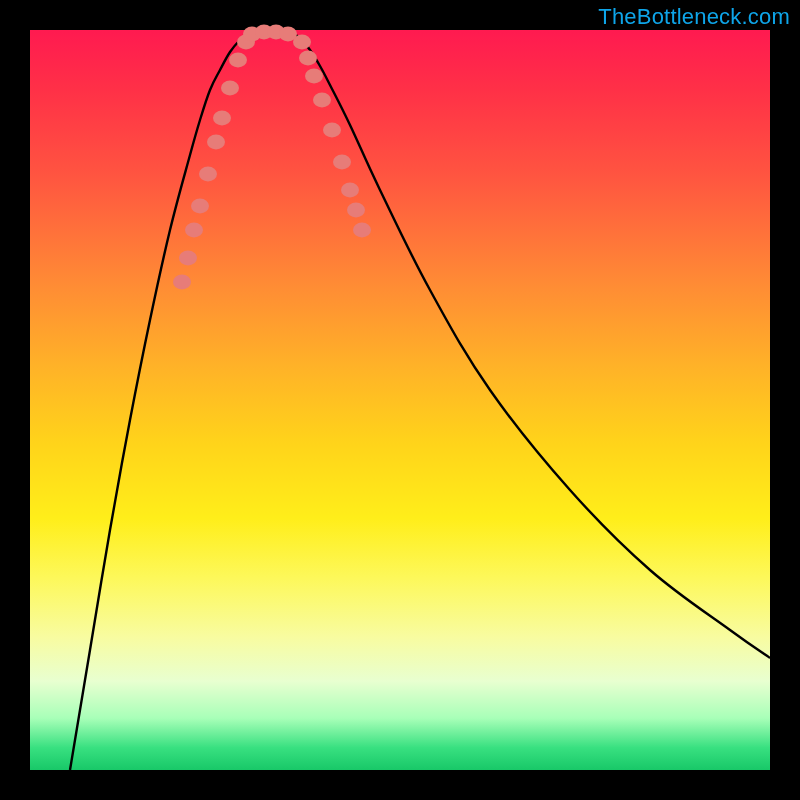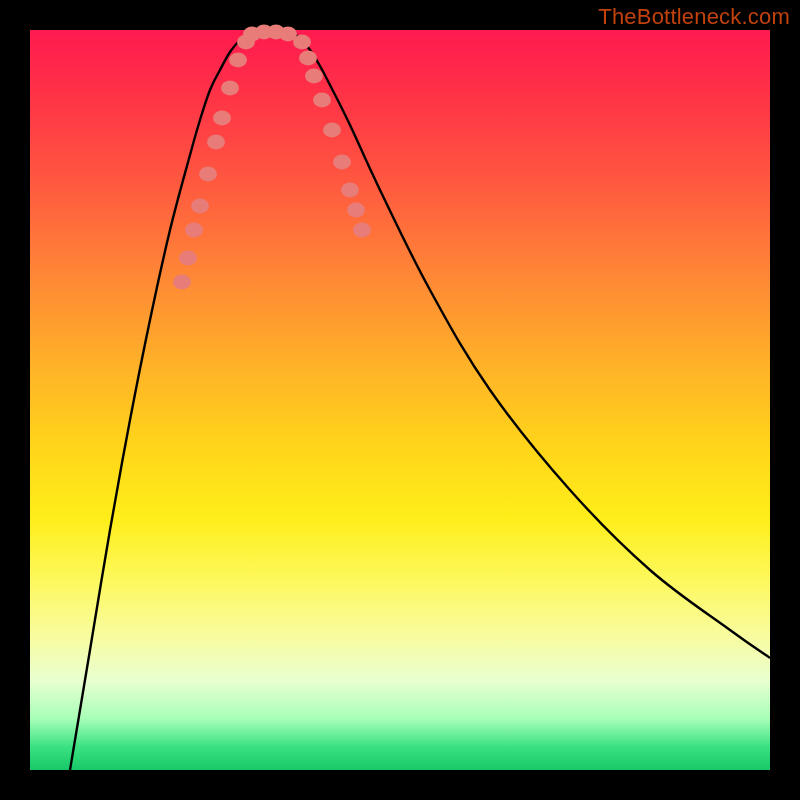--- a/index.html
+++ b/index.html
@@ -37,21 +37,21 @@
       #e8ffd0 88%,
       #a8ffb8 93%,
       #38e080 97%,
       #18c868 100%
     );
   }
   .watermark {
     position: absolute;
     top: 4px;
     right: 10px;
-    color: #c2410c;
+    color: #0ea5e9;
     font-size: 22px;
     letter-spacing: 0.2px;
     font-weight: 500;
   }
   svg.curves {
     position: absolute;
     left: 0;
     top: 0;
     width: 740px;
     height: 740px;

